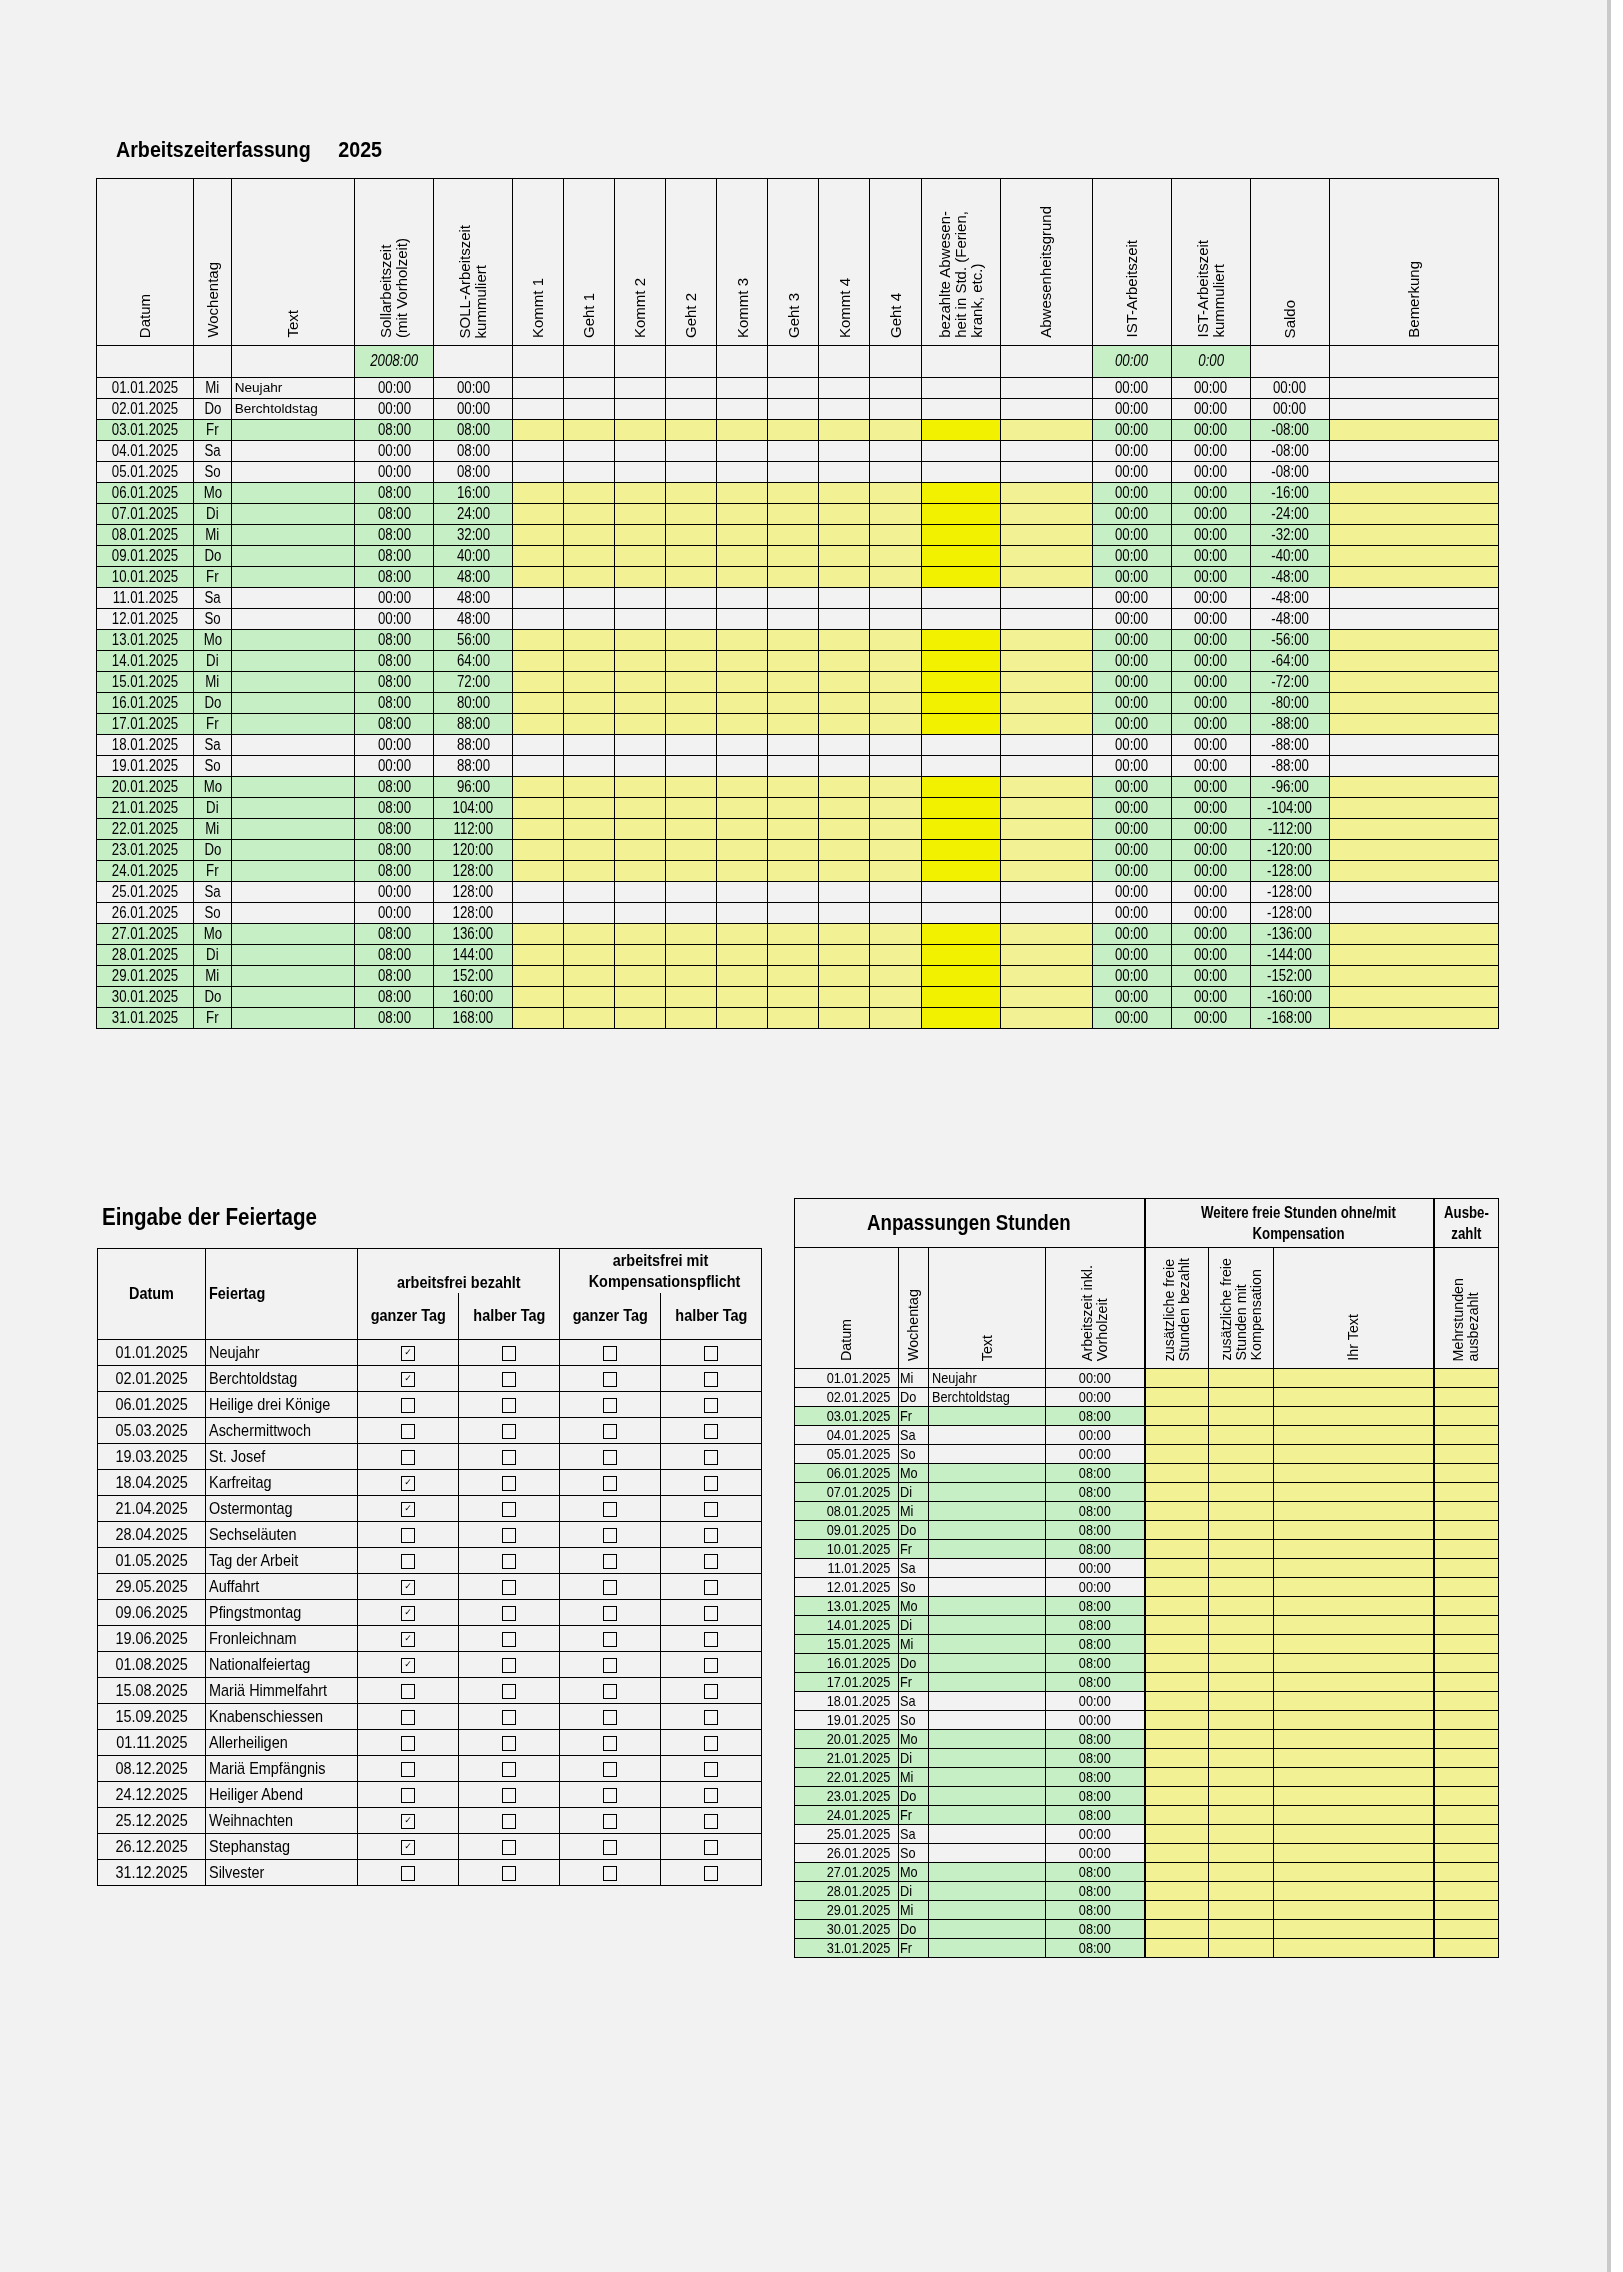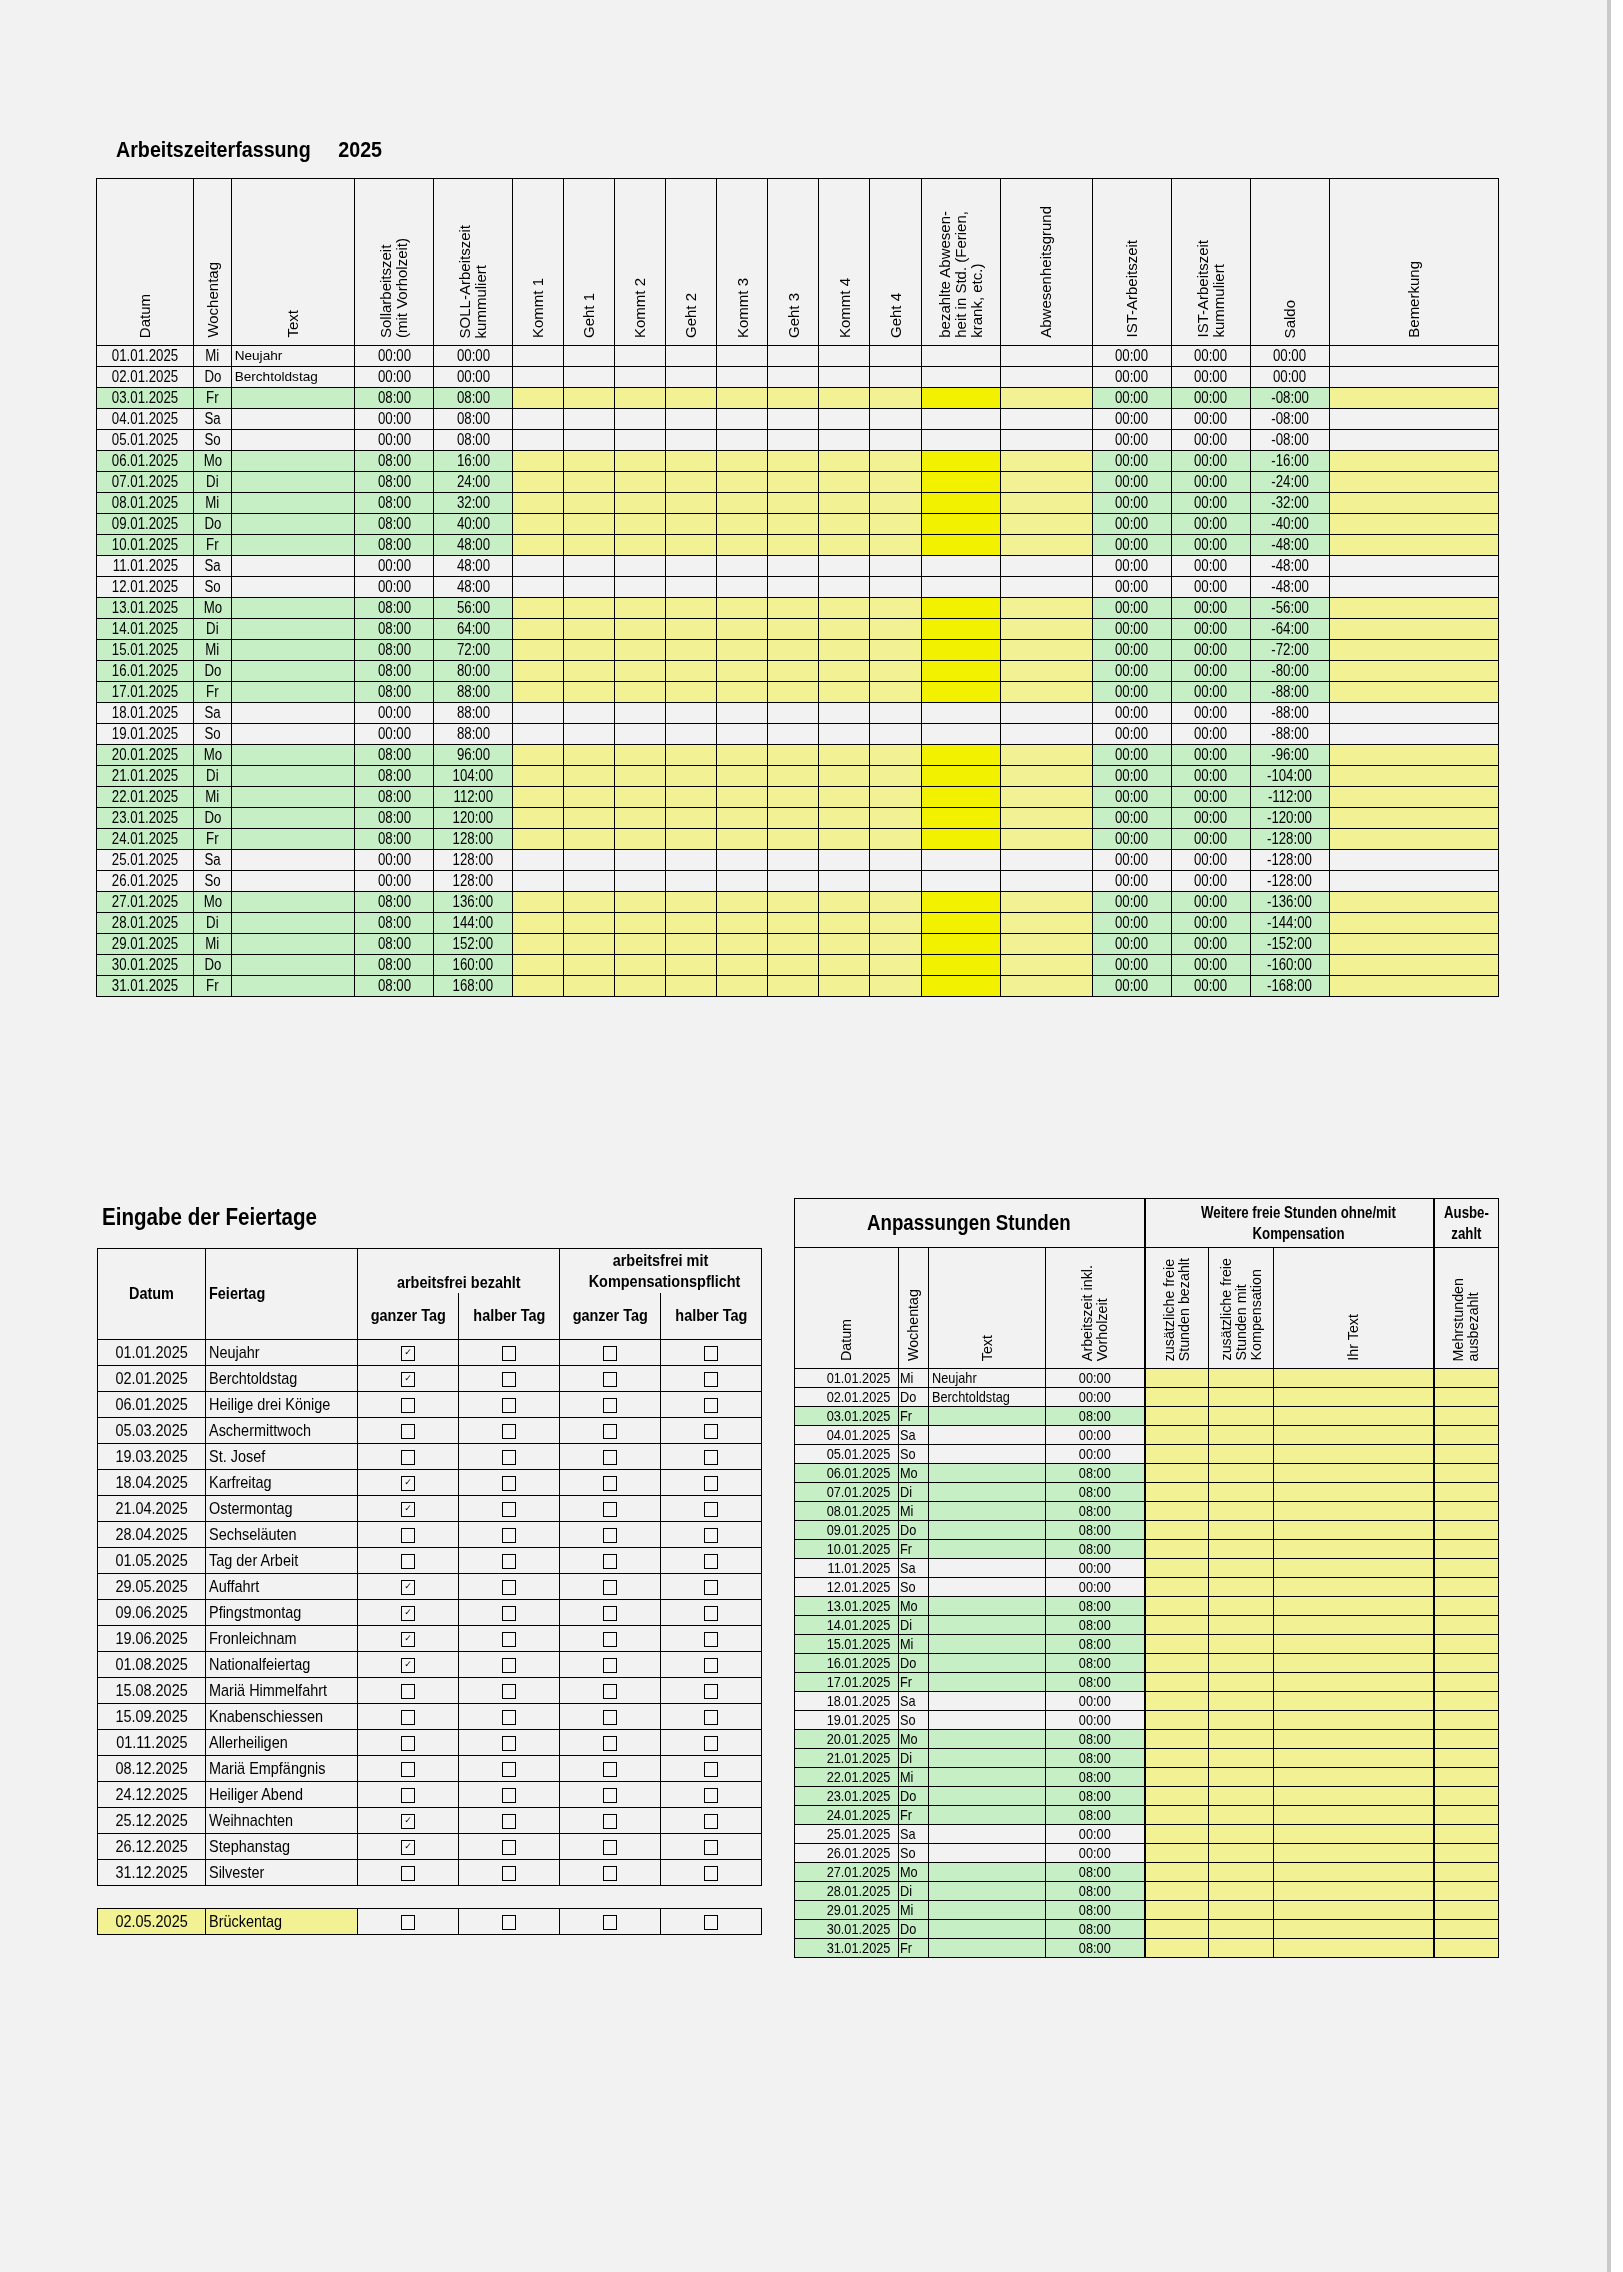--- a/index.html
+++ b/index.html
@@ -100,20 +100,41 @@
 krank, etc.)</span></th>
         <th class="c"><span class="vert">Abwesenheitsgrund</span></th>
         <th class="c"><span class="vert">IST-Arbeitszeit</span></th>
         <th class="c"><span class="vert">IST-Arbeitszeit
 kummuliert</span></th>
         <th class="c"><span class="vert">Saldo</span></th>
         <th class="c"><span class="vert">Bemerkung</span></th>
       </tr>
   </thead>
   <tbody id="main-body">
+    <tr class="sum">
+      <td class="w"></td>
+        <td class="w"></td>
+        <td class="w"></td>
+      <td class="g c it"><span class="n">2008:00</span></td>
+      <td class="w"></td>
+        <td class="w"></td>
+        <td class="w"></td>
+        <td class="w"></td>
+        <td class="w"></td>
+        <td class="w"></td>
+        <td class="w"></td>
+        <td class="w"></td>
+        <td class="w"></td>
+        <td class="w"></td>
+        <td class="w"></td>
+      <td class="g c it"><span class="n">00:00</span></td>
+      <td class="g c it"><span class="n">0:00</span></td>
+      <td class="w"></td>
+        <td class="w"></td>
+    </tr>
   <tr class="d">
         <td class="w c"><span class="n">01.01.2025</span></td>
         <td class="w c"><span class="n">Mi</span></td>
         <td class="w l"><span style="font-size: 13.6px;">Neujahr</span></td>
         <td class="w c"><span class="n">00:00</span></td>
         <td class="w c"><span class="n">00:00</span></td>
         <td class="w"></td>
         <td class="w"></td>
         <td class="w"></td>
         <td class="w"></td>
@@ -961,28 +982,20 @@
 <table id="t-bridge">
   <colgroup>
     <col style="width:108px">
       <col style="width:152px">
       <col style="width:101px">
       <col style="width:101px">
       <col style="width:101px">
       <col style="width:101px">
   </colgroup>
   <tbody id="bridge-body">
-      <tr>
-        <td class="y c"><span class="condc">02.05.2025</span></td>
-        <td class="y l"><span class="cond">Brückentag</span></td>
-        <td class="w c"><span class="cb" role="checkbox" aria-checked="false"></span></td>
-        <td class="w c"><span class="cb" role="checkbox" aria-checked="false"></span></td>
-        <td class="w c"><span class="cb" role="checkbox" aria-checked="false"></span></td>
-        <td class="w c"><span class="cb" role="checkbox" aria-checked="false"></span></td>
-      </tr>
     </tbody>
 </table>
 
 <table id="t-adj">
   <colgroup>
     <col style="width:104px">
       <col style="width:30px">
       <col style="width:117px">
       <col style="width:99px">
     <col style="width:64px">

